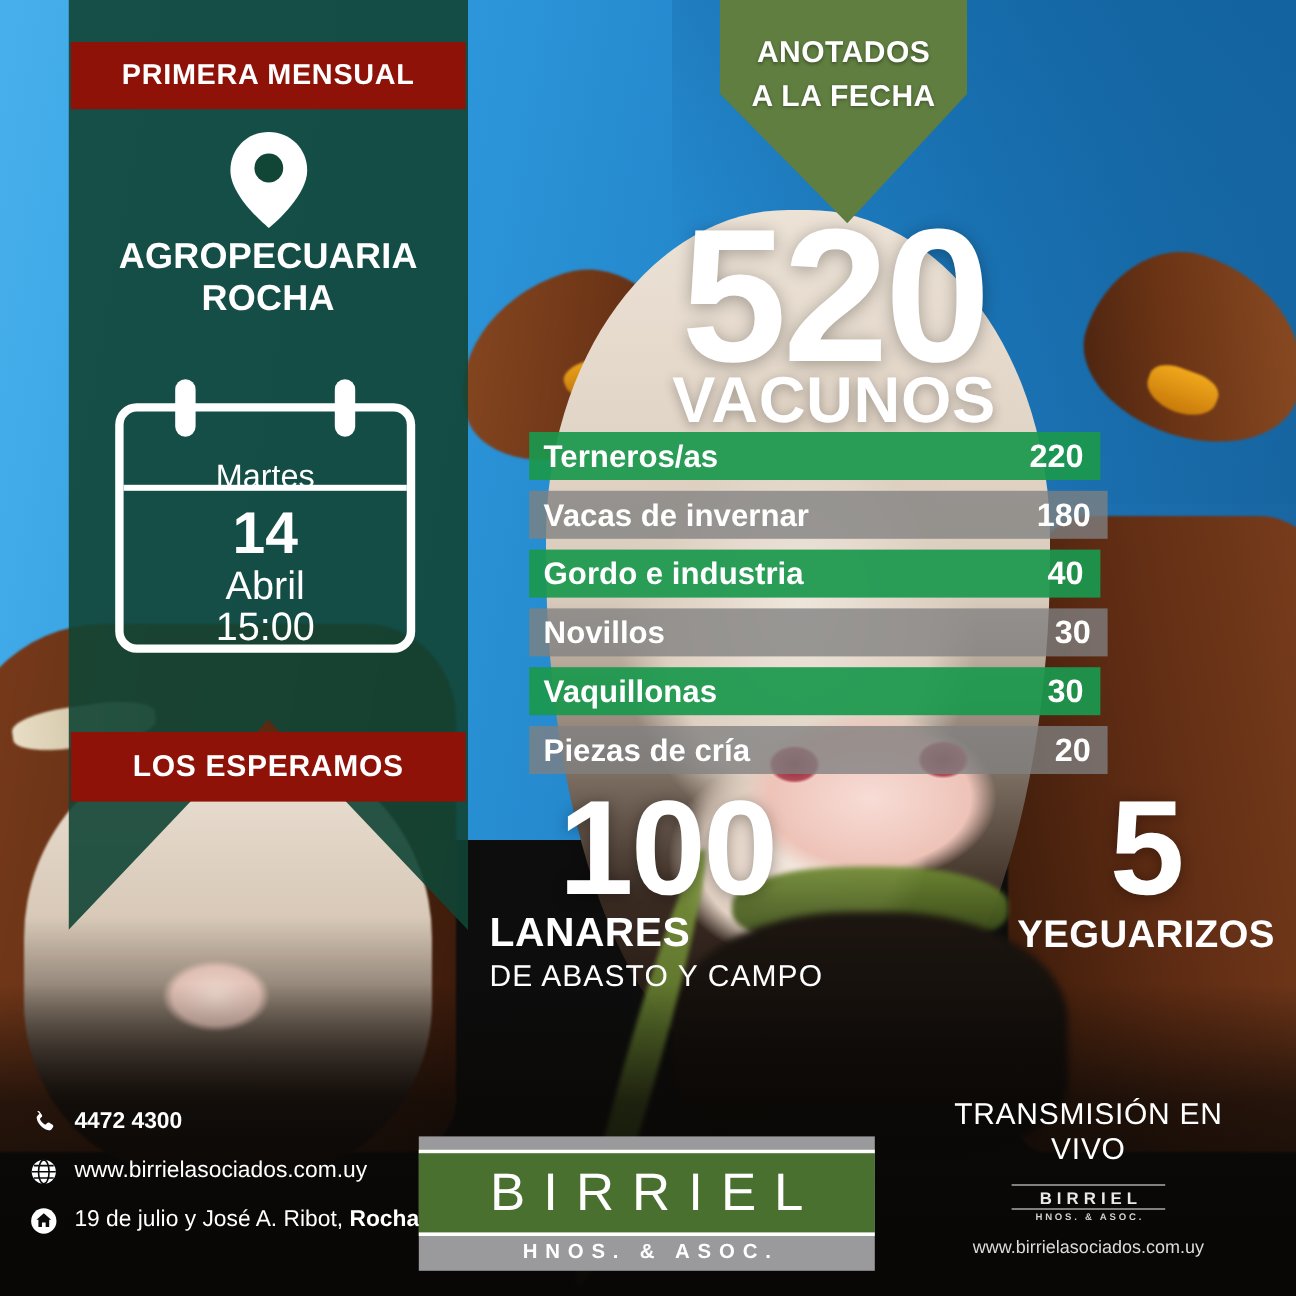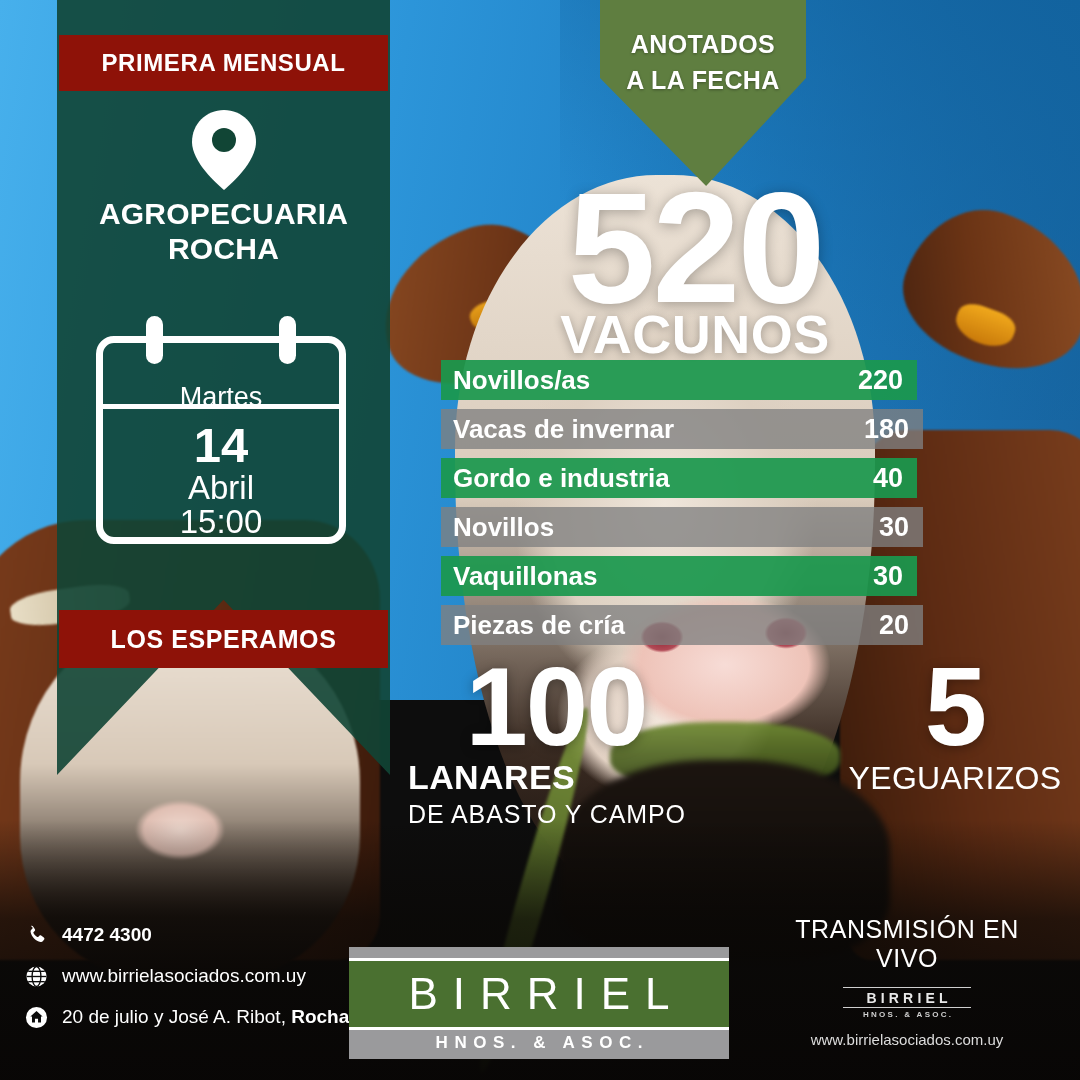--- a/index.html
+++ b/index.html
@@ -254,21 +254,21 @@
     color:#fff; font-weight:300; font-size:25px; letter-spacing:.9px;
     text-align:left; margin-top:3px; padding-left:12px;
   }
   .yegua { position:absolute; left:840px; top:660px; width:230px; }
   .yegua .num {
     color:#fff; font-weight:bold; font-size:112px; line-height:.84;
     letter-spacing:-2px; text-align:center;
     text-shadow:0 2px 12px rgba(0,0,0,.35);
   }
   .yegua .t1 {
-    color:#fff; font-weight:normal; font-size:32px; letter-spacing:.3px;
+    color:#fff; font-weight:bold; font-size:32px; letter-spacing:.3px;
     text-align:center; margin-top:6px;
   }
 
   
   .contact { position:absolute; left:24px; bottom:34px; width:330px; }
   .c-row { display:flex; align-items:center; margin-bottom:17px; }
   .c-ico {
     width:24px; height:24px; margin-right:14px;
     display:flex; align-items:center; justify-content:center; flex:0 0 24px;
   }
@@ -380,21 +380,21 @@
     <div>A LA FECHA</div>
   </div>
 
   <div class="headline">
     <div class="h-520">520</div>
     <div class="h-vac">VACUNOS</div>
   </div>
 
   <div class="tbl">
     <div class="row green">
-      <span class="lbl">Novillos/as</span>
+      <span class="lbl">Terneros/as</span>
       <span class="val">220</span>
     </div>
     <div class="row gray">
       <span class="lbl">Vacas de invernar</span>
       <span class="val">180</span>
     </div>
     <div class="row green">
       <span class="lbl">Gordo e industria</span>
       <span class="val">40</span>
     </div>
@@ -446,21 +446,21 @@
       </span>
       <span class="c-txt">www.birrielasociados.com.uy</span>
     </div>
     <div class="c-row">
       <span class="c-ico">
         <svg viewBox="0 0 24 24" width="23" height="23" aria-hidden="true">
           <circle cx="12" cy="12" r="11" fill="#ffffff"></circle>
           <path d="M12 5.3 5.6 11h1.7v6.3h3.1v-3.9h3.2v3.9h3.1V11h1.7z" fill="#0c0c0c"></path>
         </svg>
       </span>
-      <span class="c-txt"><span>20 de julio y José A. Ribot, </span><b>Rocha</b></span>
+      <span class="c-txt"><span>19 de julio y José A. Ribot, </span><b>Rocha</b></span>
     </div>
   </div>
 
   <div class="logo">
     <div class="logo-green">
       <span>BIRRIEL</span>
     </div>
     <div class="logo-sub">
       <span>HNOS. &amp; ASOC.</span>
     </div>

